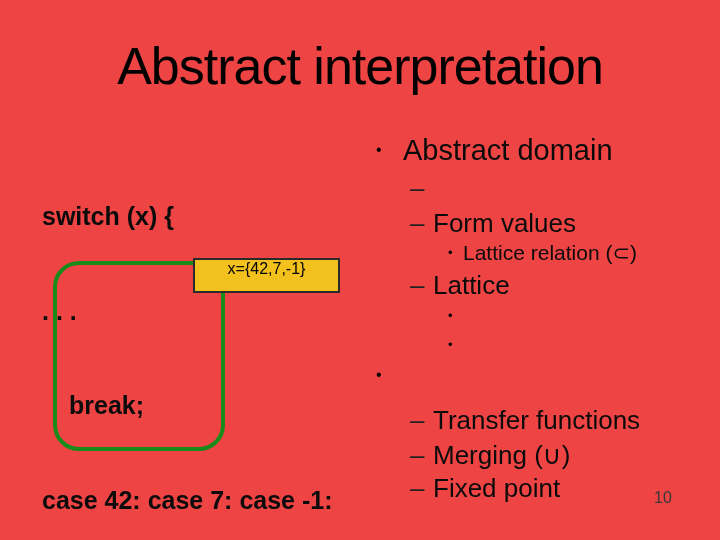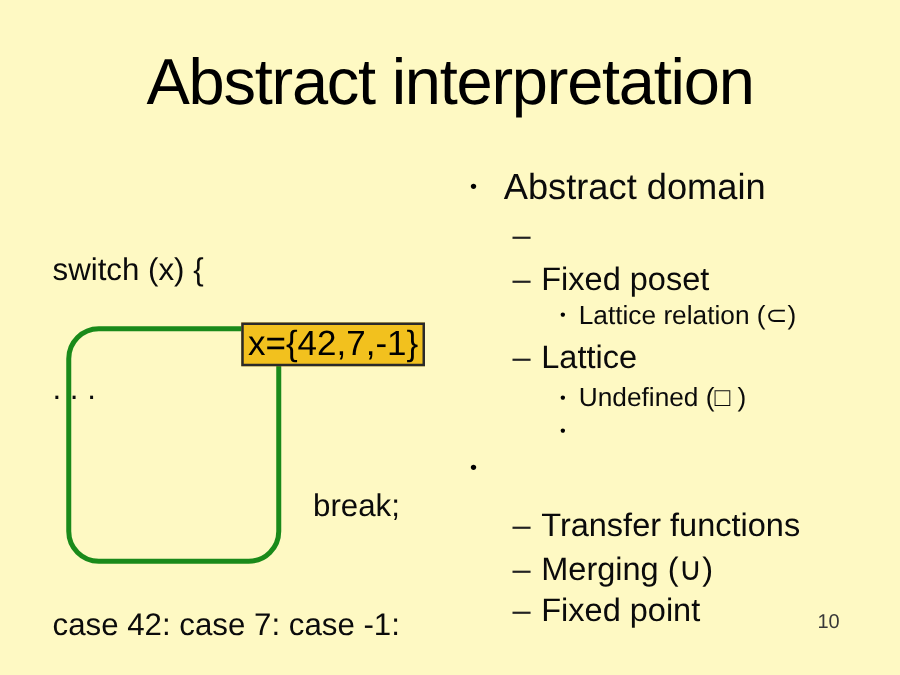--- a/index.html
+++ b/index.html
@@ -1,50 +1,50 @@
 <!DOCTYPE html>
 <html><head>
 <meta charset="utf-8">
 <style>
   html,body{margin:0;padding:0;}
   body{
     width:720px;height:540px;background:#ffffff;
     font-family:"Liberation Sans","DejaVu Sans",sans-serif;
     color:#111;overflow:hidden;
   }
-  .slide{position:relative;width:720px;height:540px;background:#fef9c3;}
+  .slide{position:relative;width:720px;height:540px;background:#ef4444;}
 
   
   .title{
     position:absolute;top:36px;left:0;width:720px;
     text-align:center;font-size:52px;line-height:60px;
     font-weight:400;color:#000;letter-spacing:-1px;
   }
 
   
   .code{
     position:absolute;left:42px;top:138px;
     font-size:25px;line-height:31.5px;white-space:pre;color:#0b0b0b;
   }
-  .code-line{height:31.5px;}
-  .ind1{padding-left:27px;text-align:right;}
+  .code-line{height:31.5px;font-weight:bold;}
+  .ind1{padding-left:27px;}
 
   
   .focus-outline{
     position:absolute;left:53px;top:261px;width:172px;height:190px;
     border:4px solid #1a8a1a;border-radius:26px;
     box-sizing:border-box;z-index:2;background:transparent;
   }
 
   
   .annotation{
     position:absolute;left:193px;top:258px;width:147px;height:35px;
     box-sizing:border-box;background:#f2c11e;border:2px solid #2a2a2a;
-    z-index:3;display:flex;align-items:flex-end;justify-content:center;
-    font-size:28px;color:#000;white-space:pre;
+    z-index:3;display:flex;align-items:flex-start;justify-content:center;
+    font-size:16px;color:#000;white-space:pre;
   }
 
   
   .b-row{
     position:absolute;display:flex;align-items:baseline;
     white-space:pre;color:#0b0b0b;
   }
   .lvl1{left:376px;font-size:29px;line-height:34px;}
   .lvl1 .marker{display:inline-block;width:27px;font-size:16px;position:relative;top:-5px;color:#000;}
   .lvl2{left:410px;font-size:26px;line-height:31px;}
@@ -86,33 +86,32 @@
 
   <div class="b-row lvl1" style="top:133px">
     <span class="marker">•</span>
     <span>Abstract domain</span>
   </div>
   <div class="b-row lvl2" style="top:173px">
     <span class="marker">–</span>
   </div>
   <div class="b-row lvl2" style="top:208px">
     <span class="marker">–</span>
-    <span>Fixed poset</span>
+    <span>Form values</span>
   </div>
   <div class="b-row lvl3" style="top:240px">
     <span class="marker">•</span>
     <span>Lattice relation (⊂)</span>
   </div>
   <div class="b-row lvl2" style="top:270px">
     <span class="marker">–</span>
     <span>Lattice</span>
   </div>
   <div class="b-row lvl3" style="top:306px">
     <span class="marker">•</span>
-    <span>Undefined (□ )</span>
   </div>
   <div class="b-row lvl3" style="top:335px">
     <span class="marker">•</span>
   </div>
   <div class="b-row lvl1" style="top:363px">
     <span class="marker">•</span>
   </div>
   <div class="b-row lvl2" style="top:405px">
     <span class="marker">–</span>
     <span>Transfer functions</span>

